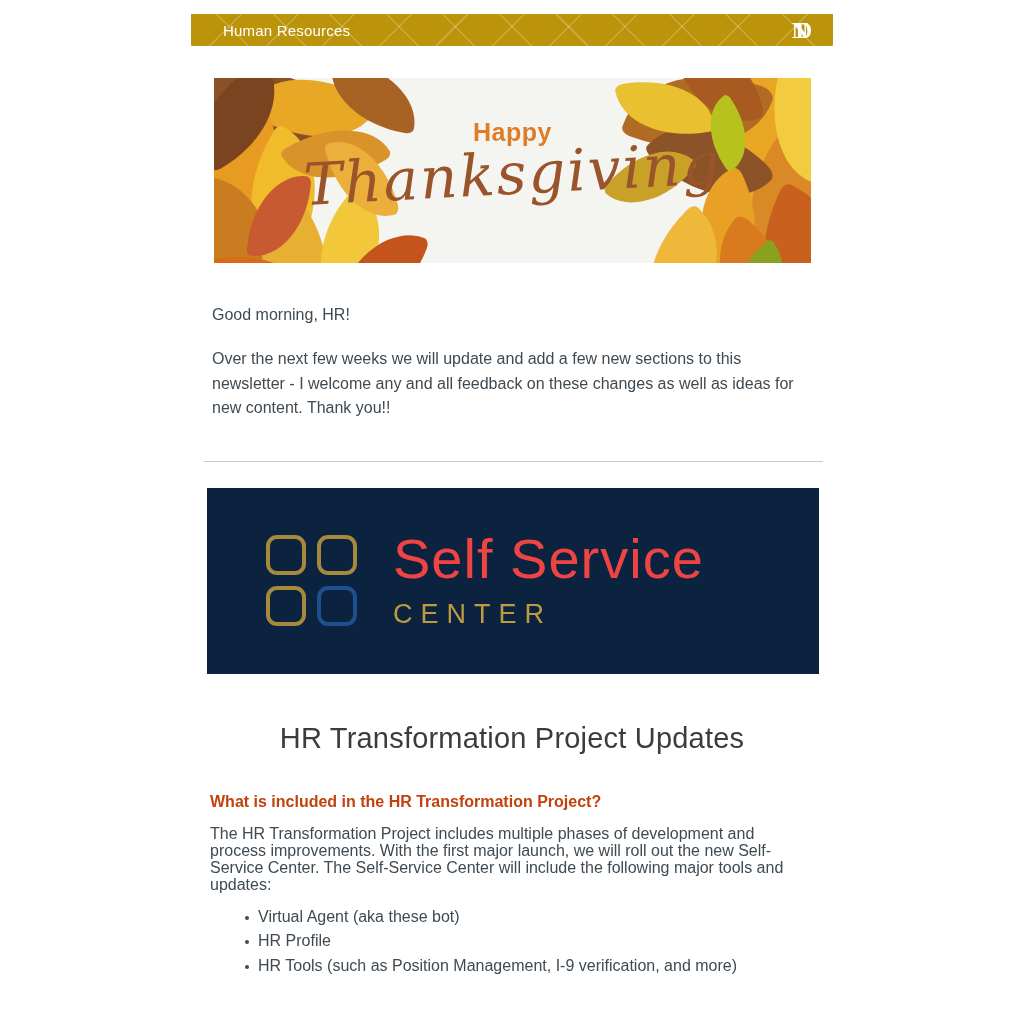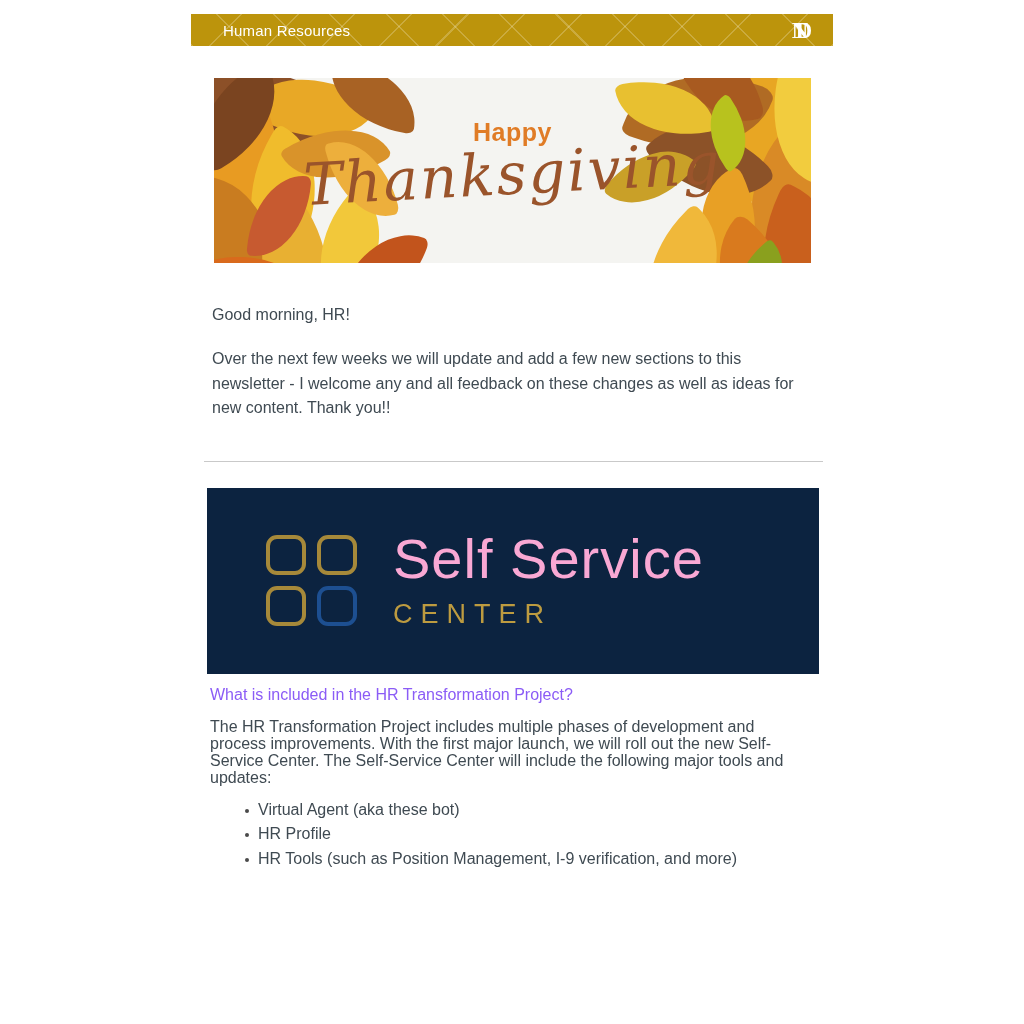--- a/index.html
+++ b/index.html
@@ -57,33 +57,33 @@
     background: #0c2340; display: flex; align-items: center;
   }
   .ssc-logo {
     display: grid; grid-template-columns: 40px 40px; grid-template-rows: 40px 40px;
     gap: 11px; margin-left: 59px;
   }
   .sq { border: 4px solid #a6893a; border-radius: 11px; }
   .sq.blue { border-color: #1d4f91; }
   .ssc-words { margin-left: 36px; }
   .ssc-title {
-    color: #f9a8d4; font-size: 56px; font-weight: 300; letter-spacing: 1px; line-height: 1;
+    color: #ef4444; font-size: 56px; font-weight: 300; letter-spacing: 1px; line-height: 1;
   }
   .ssc-sub {
     color: #bd9b40; font-size: 27px; letter-spacing: 8px; margin-top: 12px; font-weight: 400;
   }
 
   
   .section { padding: 0 19px; }
   .section-heading {
     margin-top: 48px; text-align: center; font-size: 29px; font-weight: 400;
     color: #3c3c3c; letter-spacing: .2px;
   }
-  .question { margin-top: 12px; font-size: 16px; font-weight: normal; color: #8b5cf6; }
+  .question { margin-top: 38px; font-size: 16px; font-weight: bold; color: #c2410c; }
   .body-para { margin-top: 14px; font-size: 16px; line-height: 17px; }
   ul.bullets { margin: 12px 0 0 0; padding-left: 48px; list-style: none; }
   ul.bullets li {
     position: relative; font-size: 16px; line-height: 24.5px; padding-left: 0;
   }
   ul.bullets li::before {
     content: ""; position: absolute; left: -13px; top: 11px;
     width: 4px; height: 4px; border-radius: 50%; background: #4a4a4a;
   }
 </style>
@@ -152,20 +152,21 @@
       <div class="sq"></div>
       <div class="sq blue"></div>
     </div>
     <div class="ssc-words">
       <div class="ssc-title">Self Service</div>
       <div class="ssc-sub">CENTER</div>
     </div>
   </div>
 
   <div class="section">
+    <h1 class="section-heading">HR Transformation Project Updates</h1>
     <p class="question">What is included in the HR Transformation Project?</p>
     <p class="body-para">The HR Transformation Project includes multiple phases of development and process improvements. With the first major launch, we will roll out the new Self-Service Center. The Self-Service Center will include the following major tools and updates:</p>
     <ul class="bullets">
       <li>Virtual Agent (aka these bot)</li>
       <li>HR Profile</li>
       <li>HR Tools (such as Position Management, I-9 verification, and more)</li>
     </ul>
 
   </div>
 

